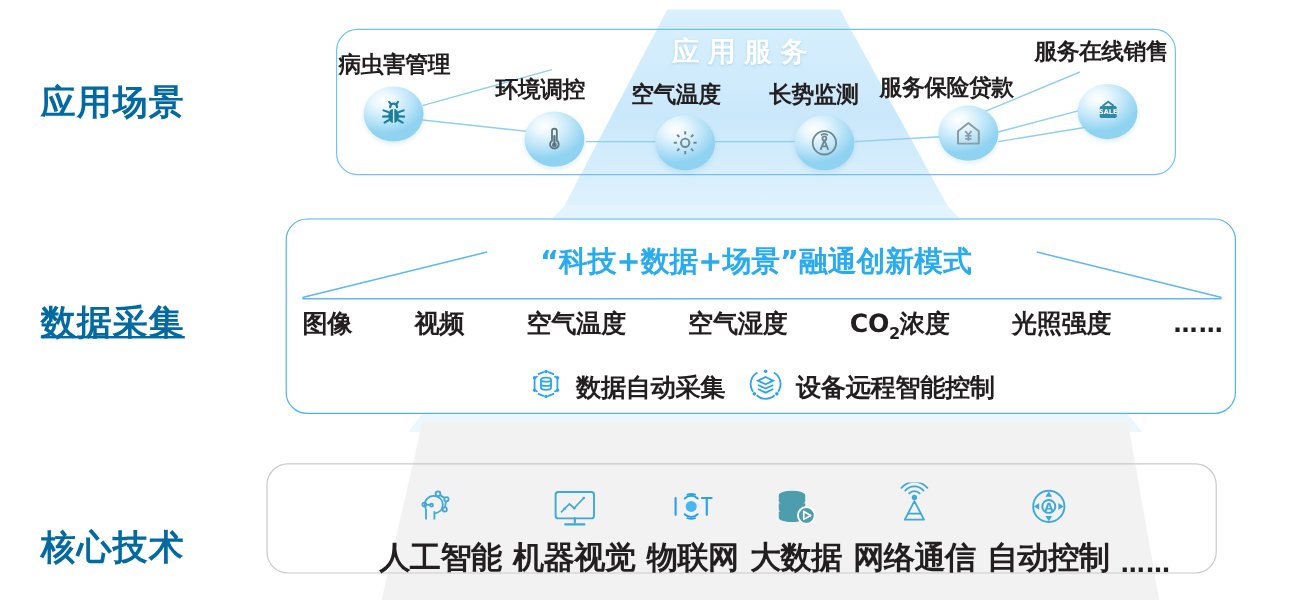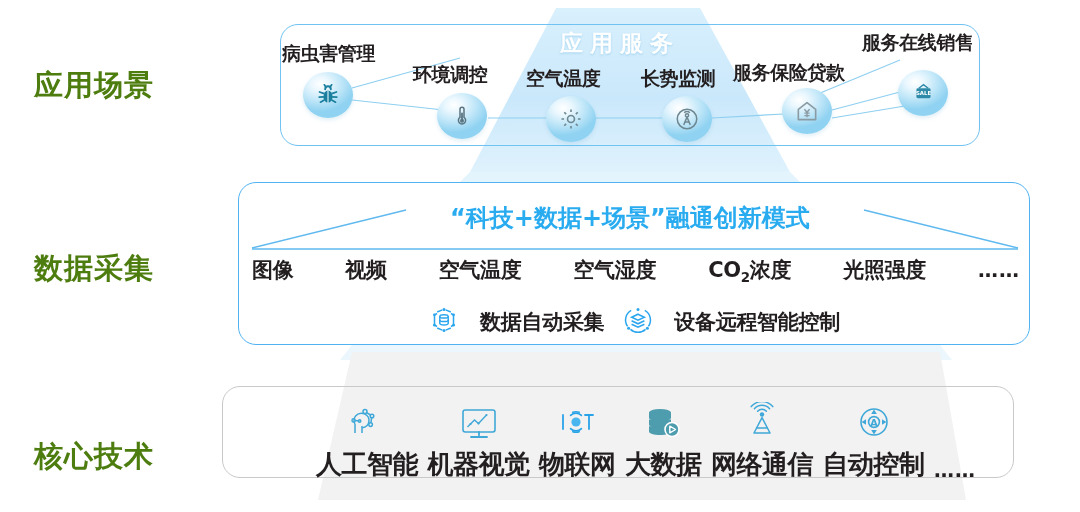--- a/index.html
+++ b/index.html
@@ -10,29 +10,29 @@
     overflow:hidden;
   }
   #stage{position:relative;width:1080px;height:512px;}
 
   
   .funnel{position:absolute;left:0;top:0;width:1080px;height:512px;pointer-events:none;}
 
   
   .sect-label{
     position:absolute;
-    color:#4d7c0f;
+    color:#0369a1;
     font-size:29px;
     font-weight:bold;
     letter-spacing:1px;
     white-space:nowrap;
     font-family:"DejaVu Sans","Liberation Sans",sans-serif;
   }
   #lbl-app{left:34px;top:66px;}
-  #lbl-data{left:34px;top:249px;}
+  #lbl-data{left:34px;top:249px;text-decoration:underline;}
   #lbl-tech{left:34px;top:437px;}
 
   
   .box{position:absolute;border-radius:18px;box-sizing:border-box;background:transparent;}
   #box-app{left:280px;top:24px;width:700px;height:122px;border:1.6px solid #6FC2F2;}
   #box-data{left:238px;top:182px;width:792px;height:163px;border:1.6px solid #4FB3F2;}
   #box-tech{left:222px;top:386px;width:792px;height:92px;border:1.4px solid #c9c9c9;}
 
   
   .node{position:absolute;}
@@ -85,21 +85,21 @@
     font-family:"DejaVu Sans","Liberation Sans",sans-serif;
     letter-spacing:-0.3px;
   }
   #data-items .d-item.dots{font-size:20px;letter-spacing:1px;}
   sub{font-size:0.64em;}
 
   #data-modes{
     position:absolute;left:238px;top:304px;width:792px;
     display:flex;align-items:center;justify-content:center;gap:18px;
   }
-  .mode{display:flex;align-items:center;gap:20px;}
+  .mode{display:flex;align-items:center;gap:9px;}
   .mode-label{
     color:#231f20;font-size:21px;font-weight:bold;white-space:nowrap;
     font-family:"DejaVu Sans","Liberation Sans",sans-serif;letter-spacing:-0.3px;
   }
 
   
   #tech-items{
     position:absolute;left:316px;top:396px;width:660px;
     display:flex;align-items:flex-end;justify-content:space-between;
   }

